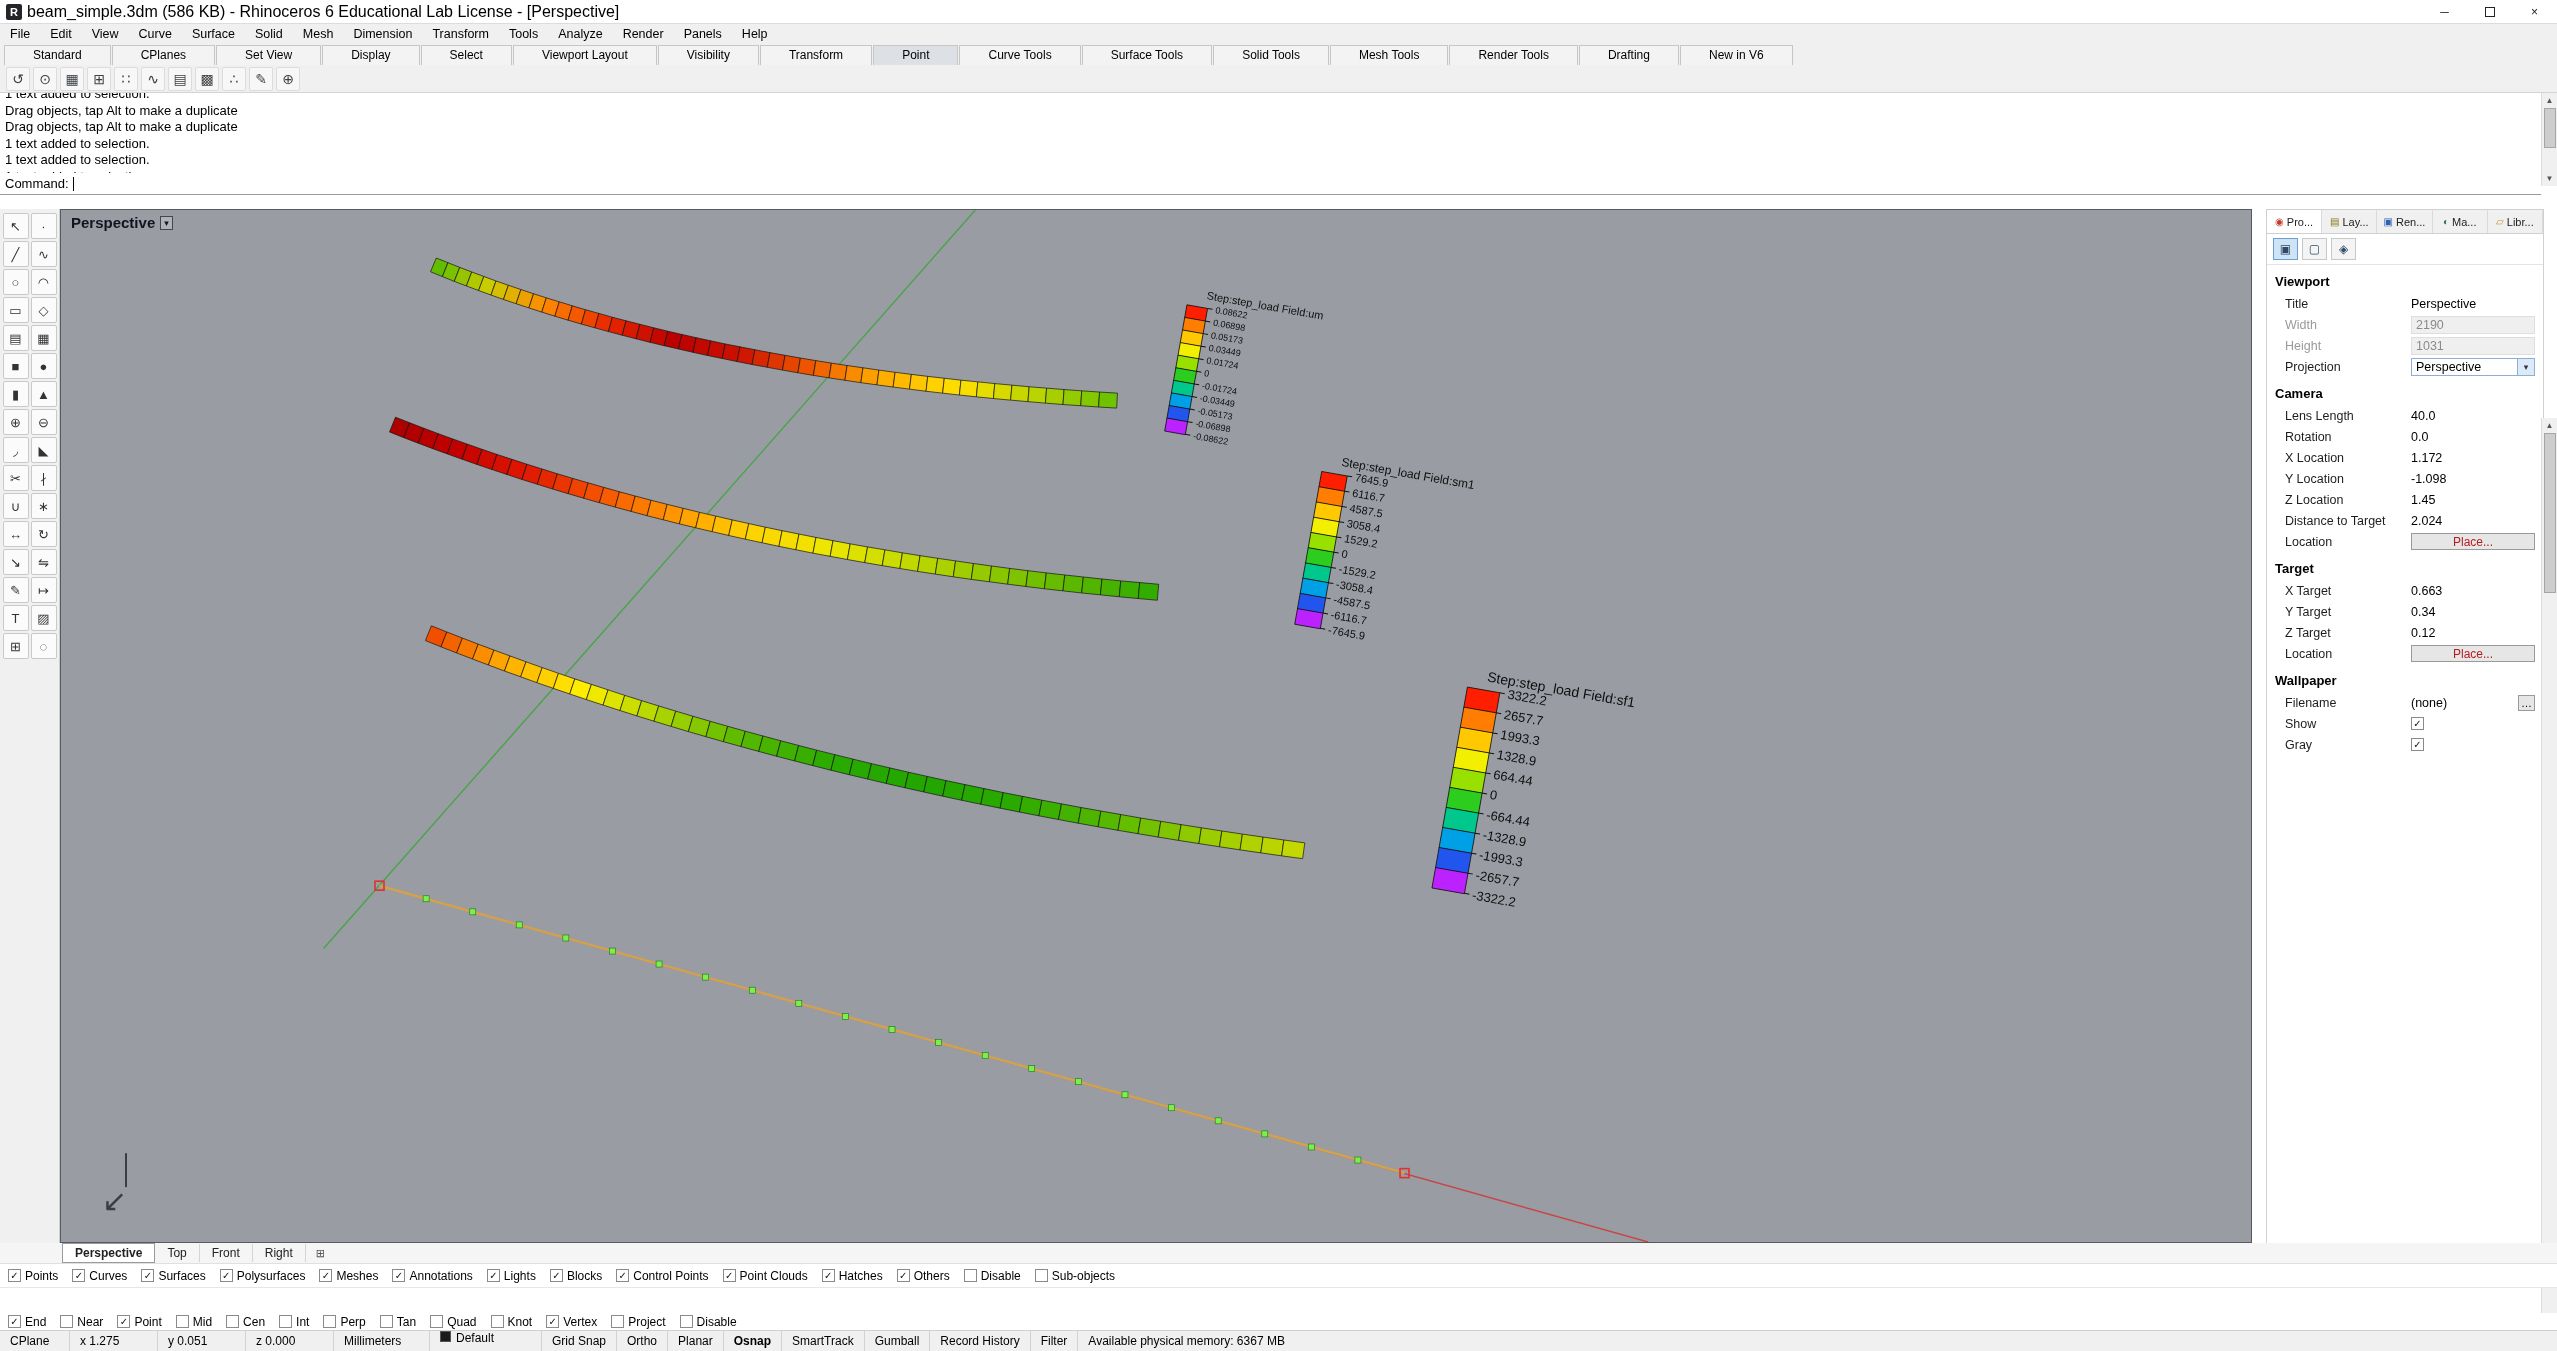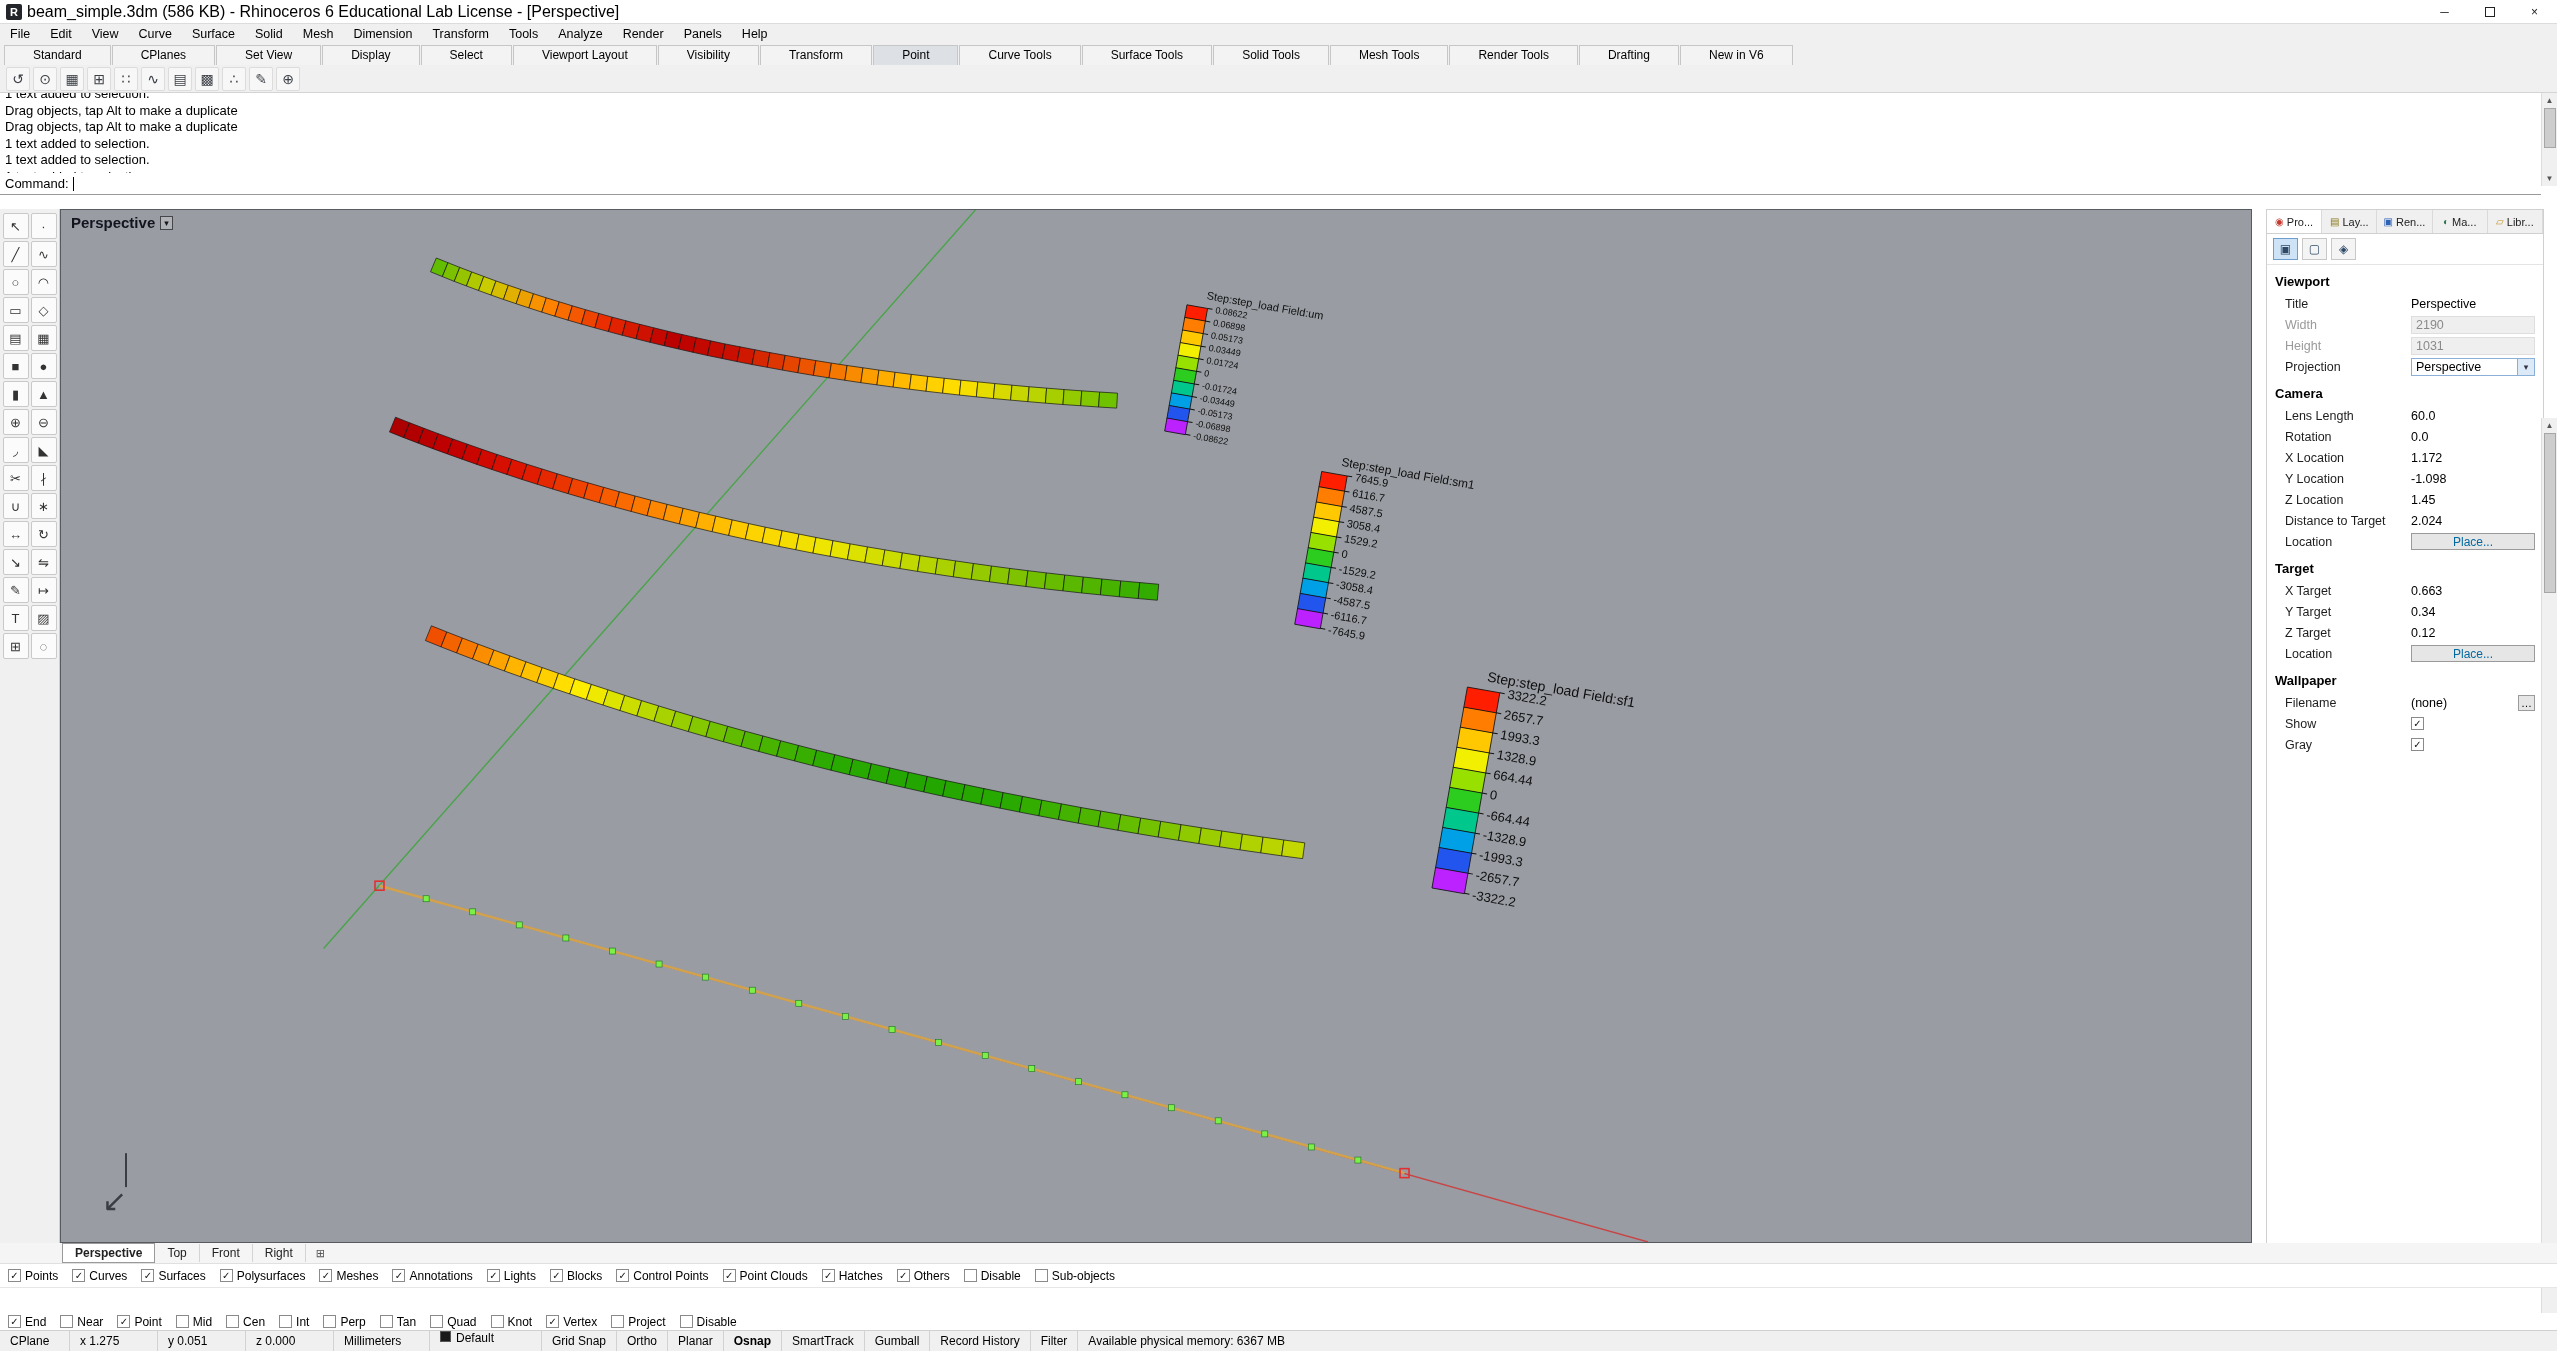--- a/index.html
+++ b/index.html
@@ -56,21 +56,21 @@
 .psec-title{font-weight:bold;font-size:13px;padding:9px 8px 4px}
 .prow{display:flex;height:21px;align-items:center;font-size:12.5px}
 .plbl{width:144px;padding-left:18px;color:#1d1d1d;white-space:nowrap}
 .rowmuted .plbl{color:#9a9a9a}
 .pval{flex:1;display:flex;align-items:center;padding-right:8px;gap:4px}
 .ptext{flex:1}
 .pmuted{flex:1;background:#efefef;border:1px solid #dedede;color:#8a8a8a;padding:0 4px;line-height:16px}
 .pval.combo{border:1px solid #8ab0d8;background:#fff;margin-right:8px;padding:0 0 0 4px;height:18px}
 .pval.combo .ptext{line-height:16px}
 .parrow{width:17px;height:16px;background:#dce9f7;border-left:1px solid #8ab0d8;display:flex;align-items:center;justify-content:center;font-size:9px;color:#334}
-.placebtn{flex:1;height:17px;background:#e6e6e6;border:1px solid #9a9a9a;display:flex;align-items:center;justify-content:center;font-size:12px;color:#0369a1}
+.placebtn{flex:1;height:17px;background:#e6e6e6;border:1px solid #9a9a9a;display:flex;align-items:center;justify-content:center;font-size:12px;color:#b91c1c}
 .pdots{width:17px;height:16px;background:#e6e6e6;border:1px solid #9a9a9a;display:flex;align-items:center;justify-content:center;font-size:11px}
 
 .cb{display:inline-flex;align-items:center;gap:4px;white-space:nowrap}
 .cbbox{width:13px;height:13px;border:1px solid #8a8a8a;background:#fff;display:inline-flex;align-items:center;justify-content:center;font-size:10px;line-height:11px;color:#111;flex:none}
 
 .vptabs{position:absolute;top:1243px;left:0;right:0;height:21px;background:#f5f5f5;display:flex;align-items:center;padding-left:62px;border-bottom:1px solid #e0e0e0}
 .vtab{font-size:12px;padding:2px 12px;border-right:1px solid #d4d4d4;color:#222}
 .vtab.active{background:#fff;border:1px solid #9a9a9a;font-weight:bold}
 .vtab-extra{font-size:11px;color:#555;padding:0 10px}
 .selfilter{position:absolute;top:1264px;left:0;right:0;height:24px;background:#fff;display:flex;align-items:center;gap:14px;padding-left:8px;font-size:12px;border-bottom:1px solid #e6e6e6}
@@ -550,21 +550,21 @@
             <span class="plbl">Projection</span>
             <span class="pval combo">
               <span class="ptext">Perspective</span>
               <span class="parrow">▾</span>
             </span>
           </div>
           <div class="psec-title">Camera</div>
           <div class="prow">
             <span class="plbl">Lens Length</span>
             <span class="pval">
-              <span class="ptext">60.0</span>
+              <span class="ptext">40.0</span>
             </span>
           </div>
           <div class="prow">
             <span class="plbl">Rotation</span>
             <span class="pval">
               <span class="ptext">0.0</span>
             </span>
           </div>
           <div class="prow">
             <span class="plbl">X Location</span>

